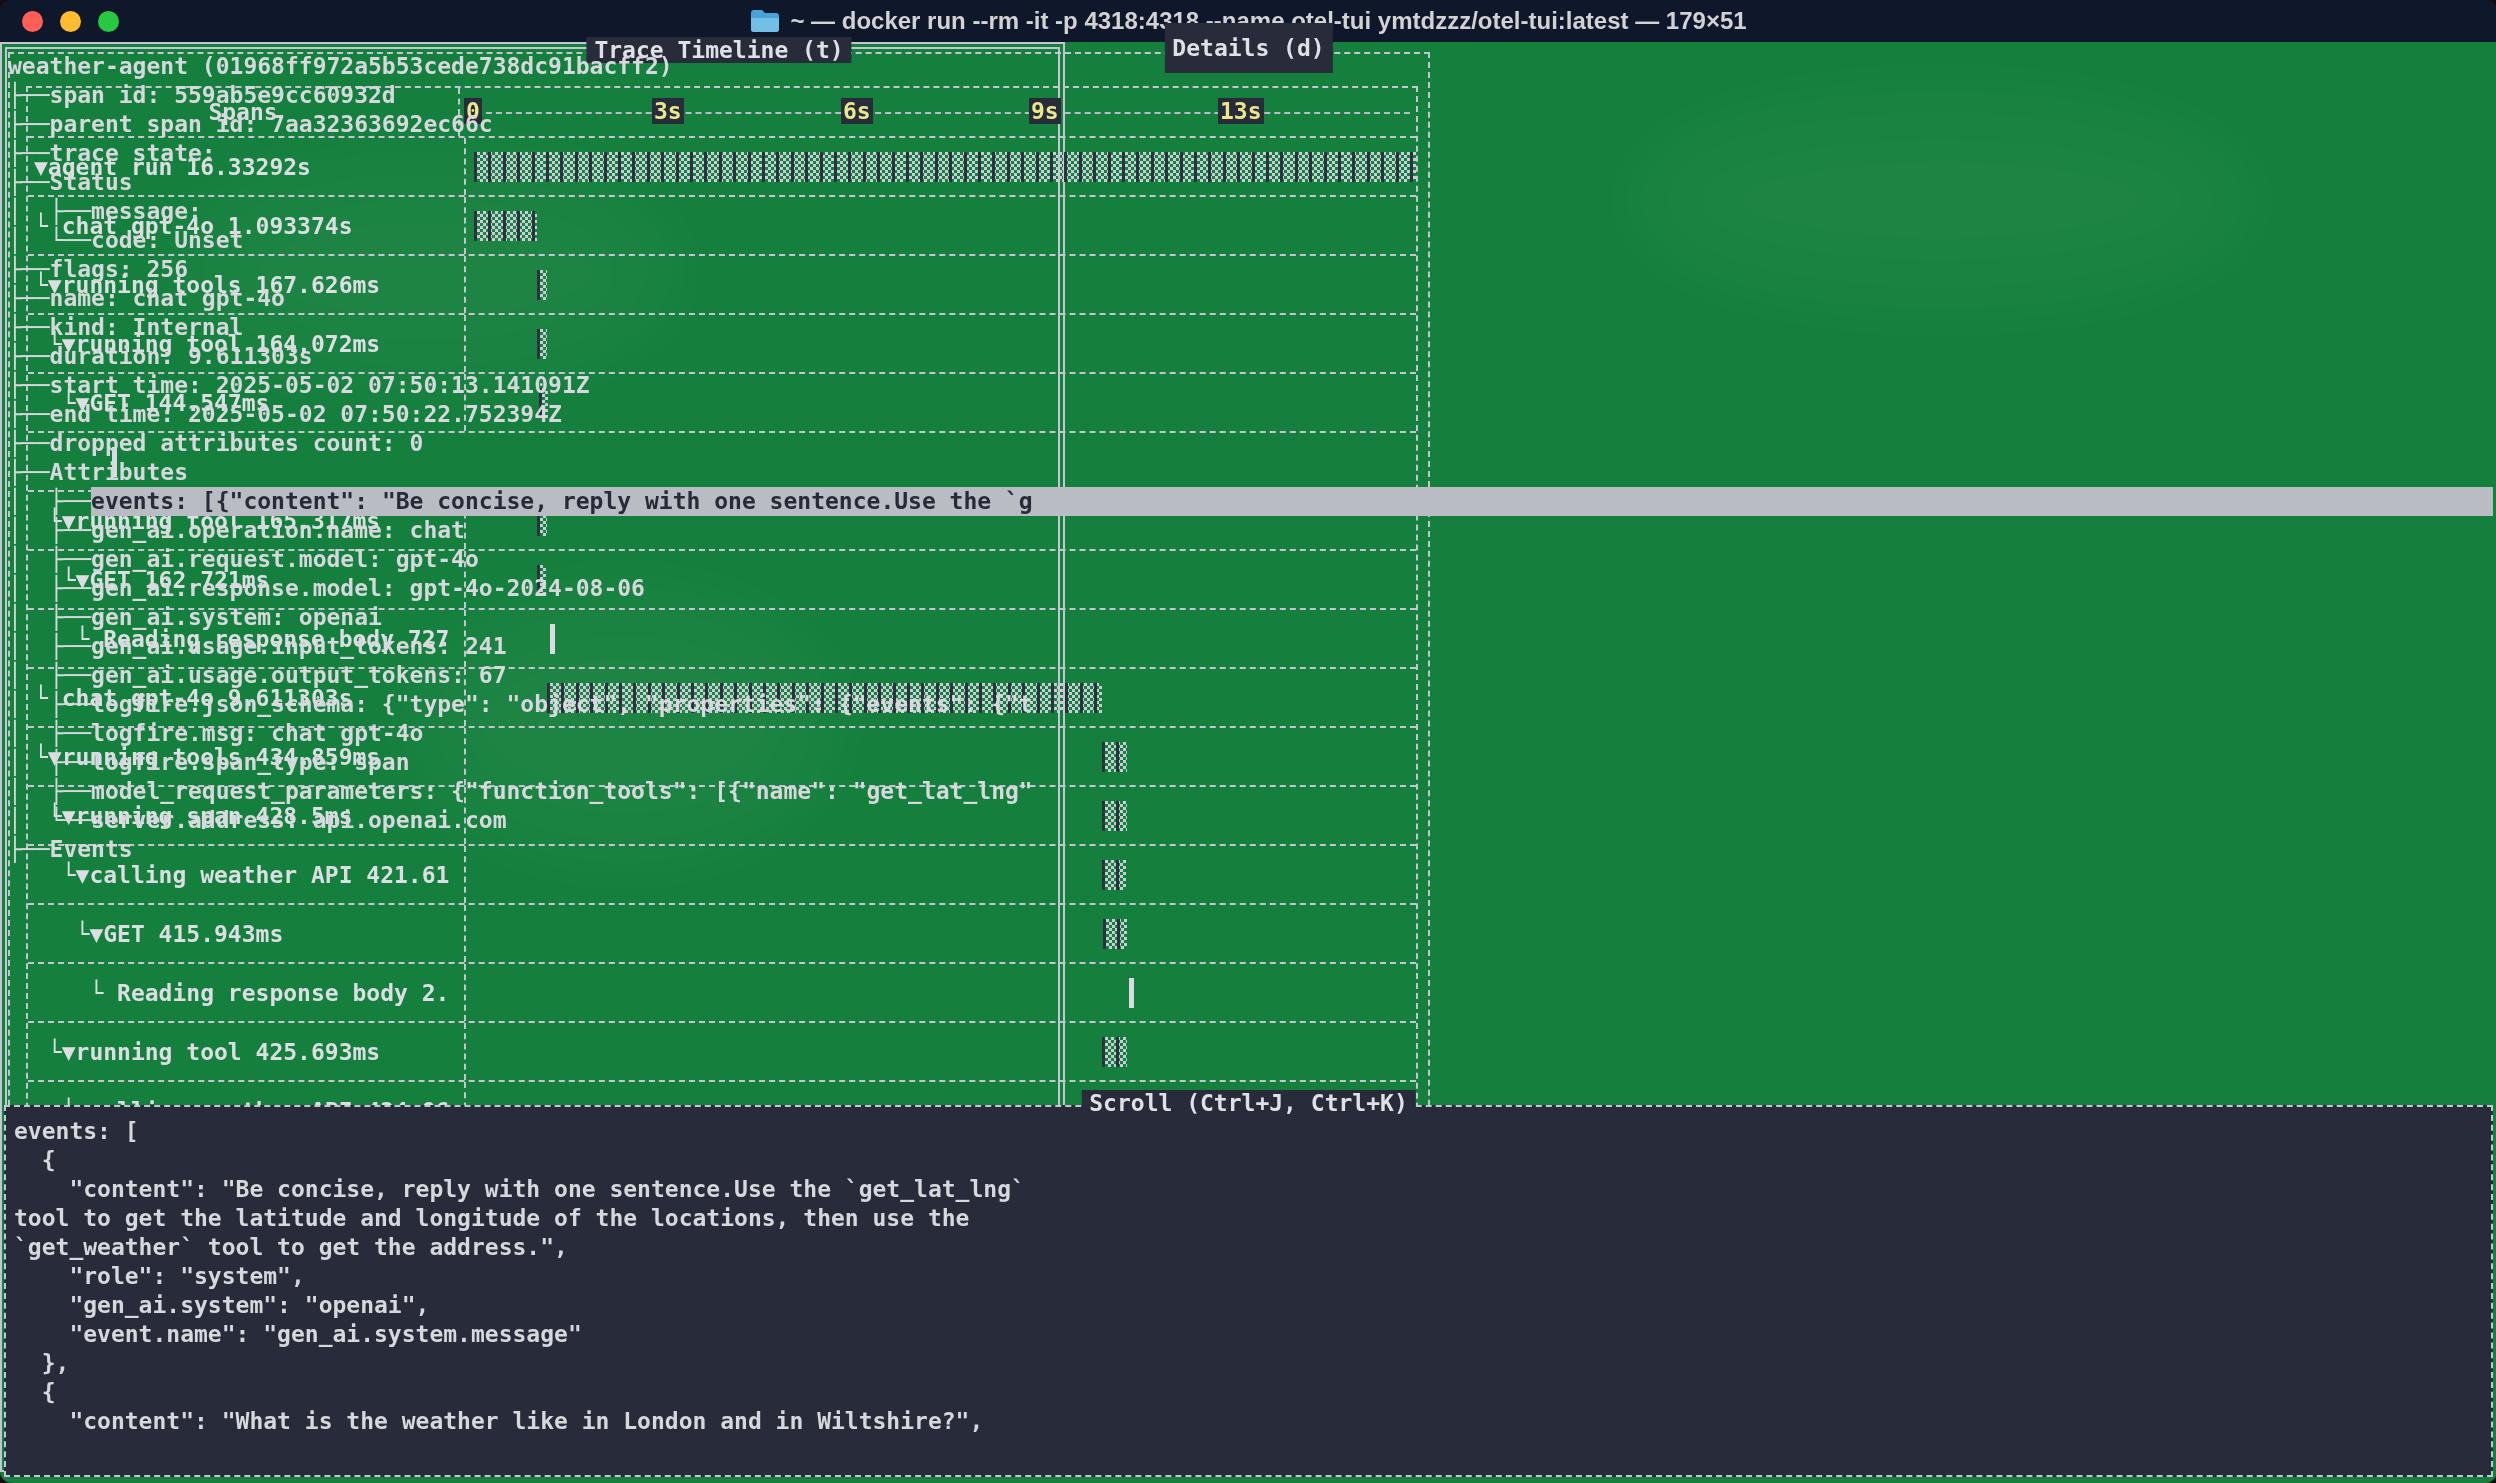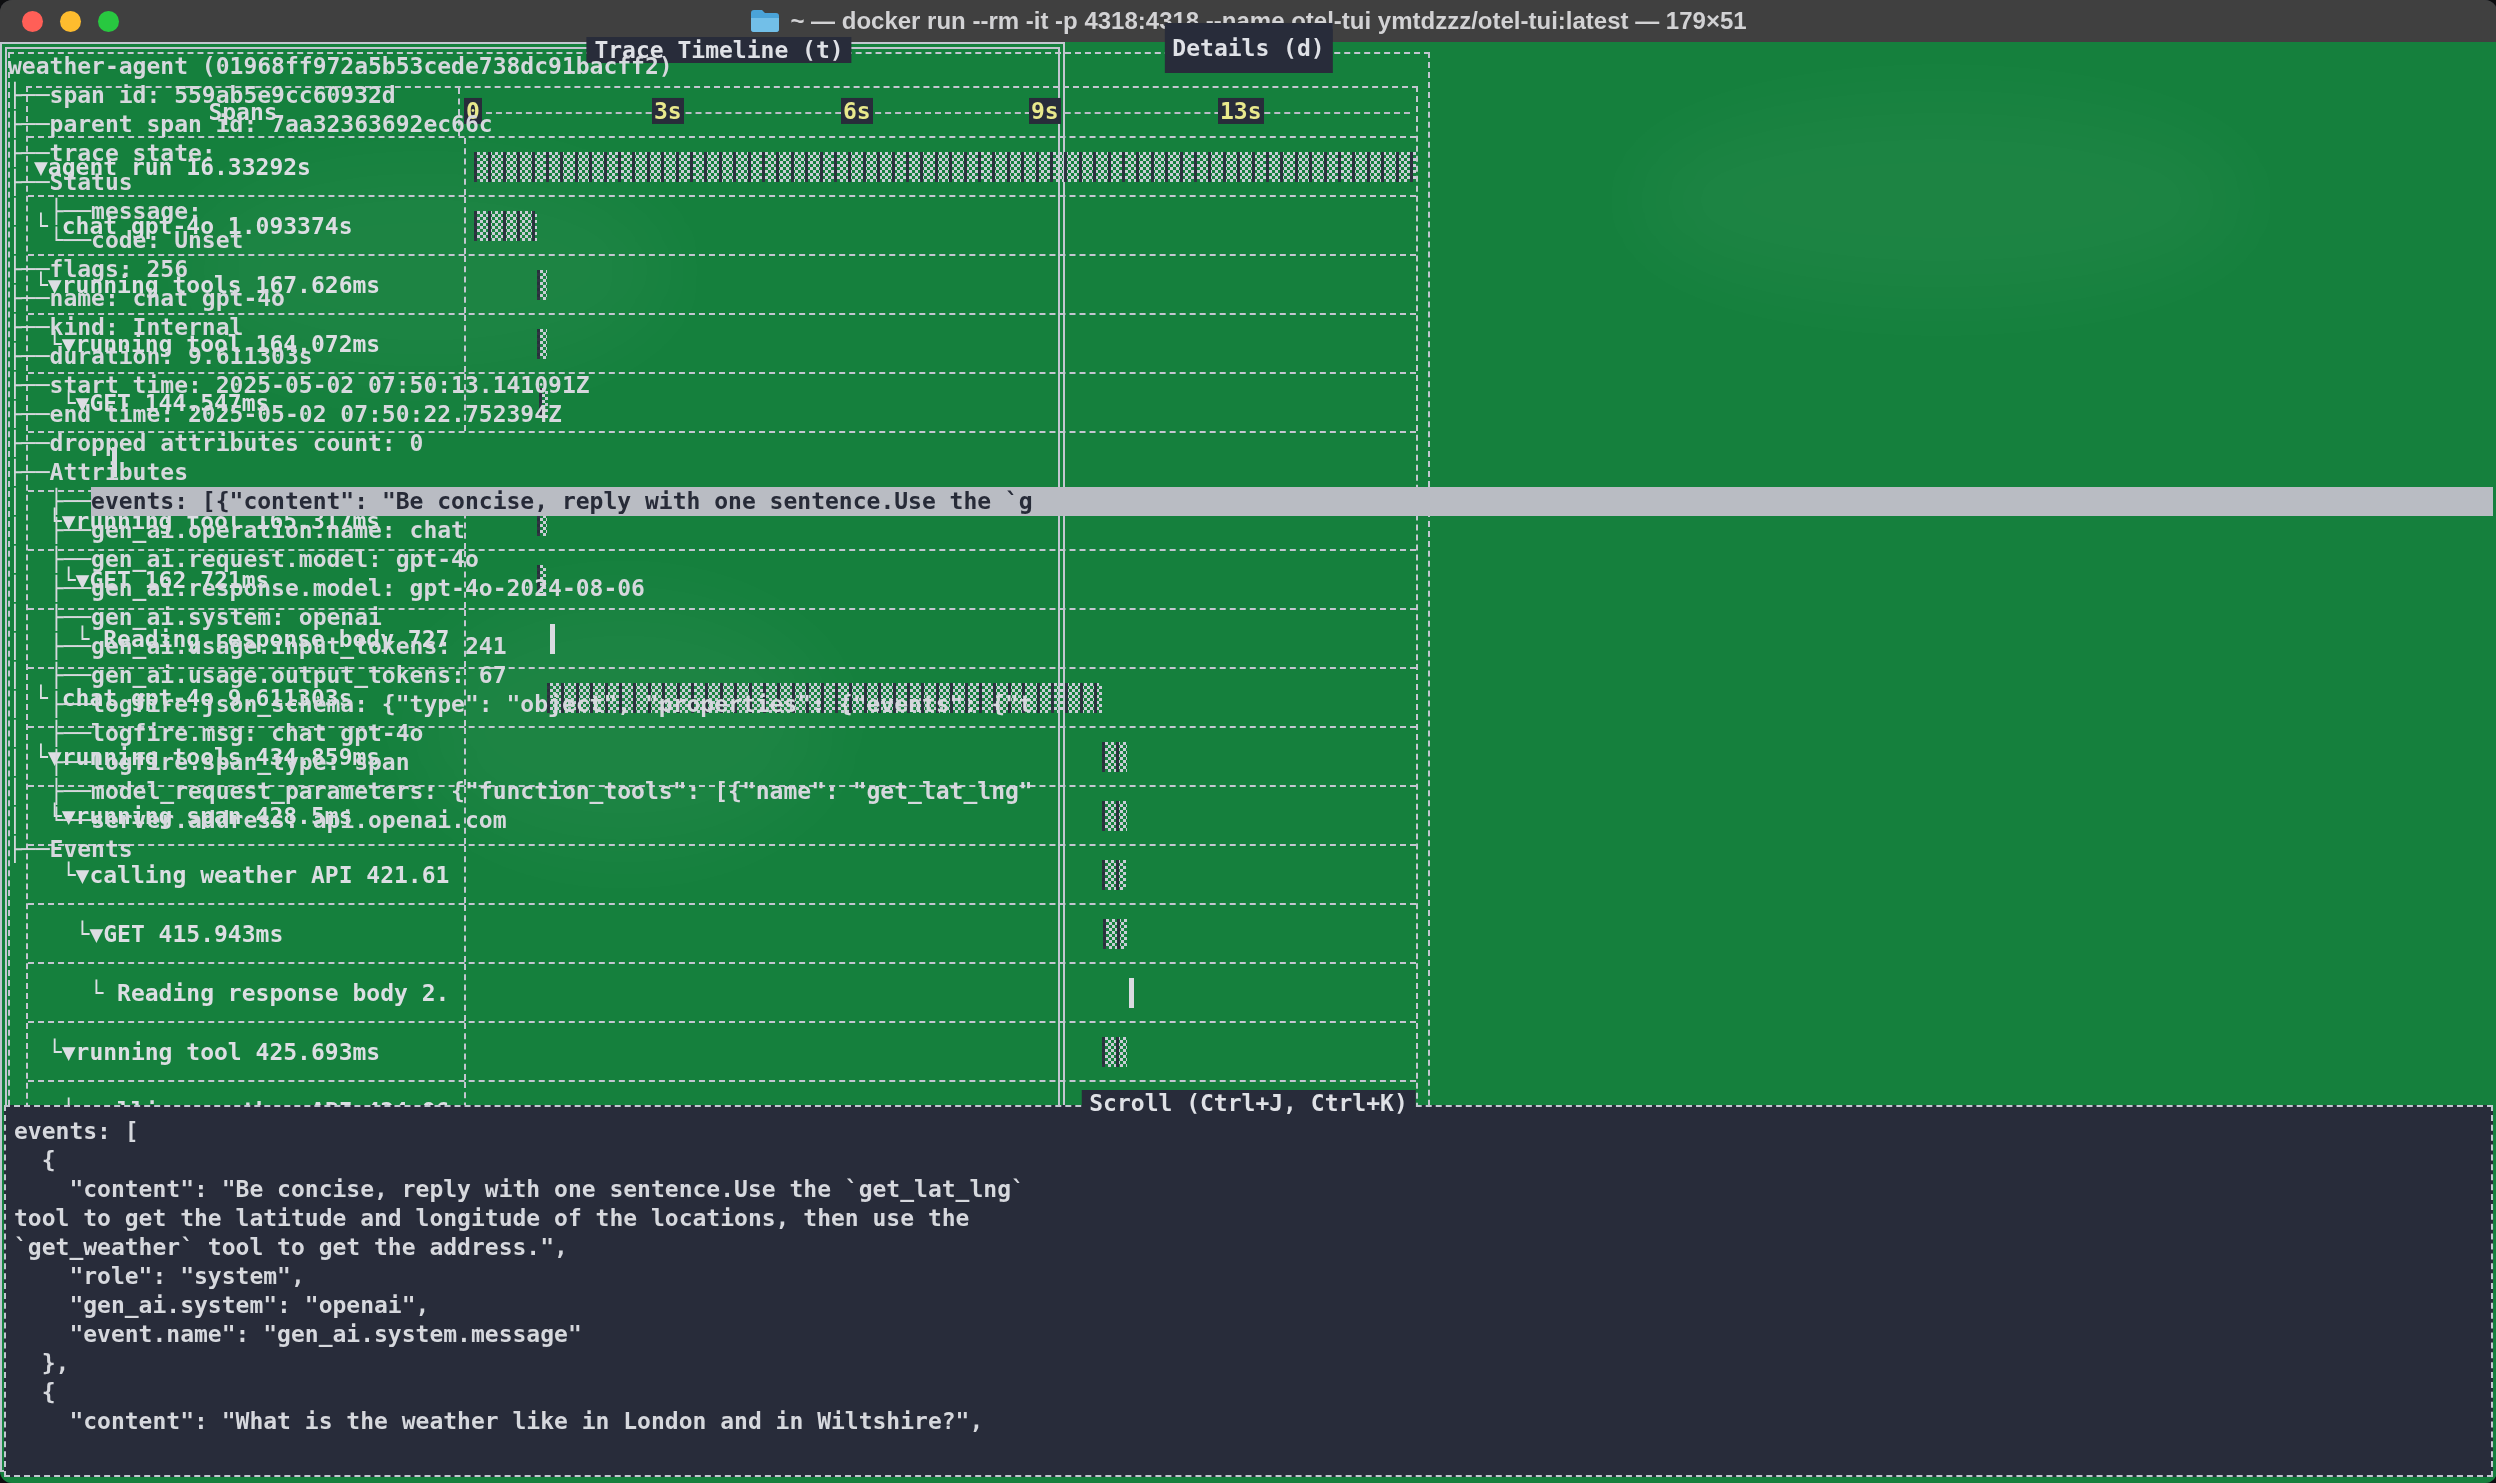--- a/index.html
+++ b/index.html
@@ -1,21 +1,21 @@
 <!DOCTYPE html>
 <html><head>
 <meta charset="utf-8">
 <style>
   html,body{margin:0;padding:0;background:#0e0e10;}
   body{width:2497px;height:1483px;position:relative;overflow:hidden;
        font-family:"DejaVu Sans Mono",monospace;}
   .window{position:absolute;inset:0;border-radius:12px;overflow:hidden;background:#282c3a;}
 
   
-  .titlebar{position:absolute;left:0;top:0;right:0;height:42px;background:#404040;
+  .titlebar{position:absolute;left:0;top:0;right:0;height:42px;background:#0f172a;
             border-bottom:1px solid #232325;display:flex;align-items:center;justify-content:center;}
   .lights{position:absolute;left:22px;top:0;height:42px;display:flex;align-items:center;gap:17px;}
   .light{width:21px;height:21px;border-radius:50%;}
   .light.red{background:#ff5f57;}
   .light.yellow{background:#febc2e;}
   .light.green{background:#28c840;}
   .titletext{color:#d2d2d4;font-family:"Liberation Sans",sans-serif;font-weight:bold;
              font-size:24px;display:flex;align-items:center;gap:10px;}
   .foldericon{width:30px;height:24px;display:inline-block;}
 

